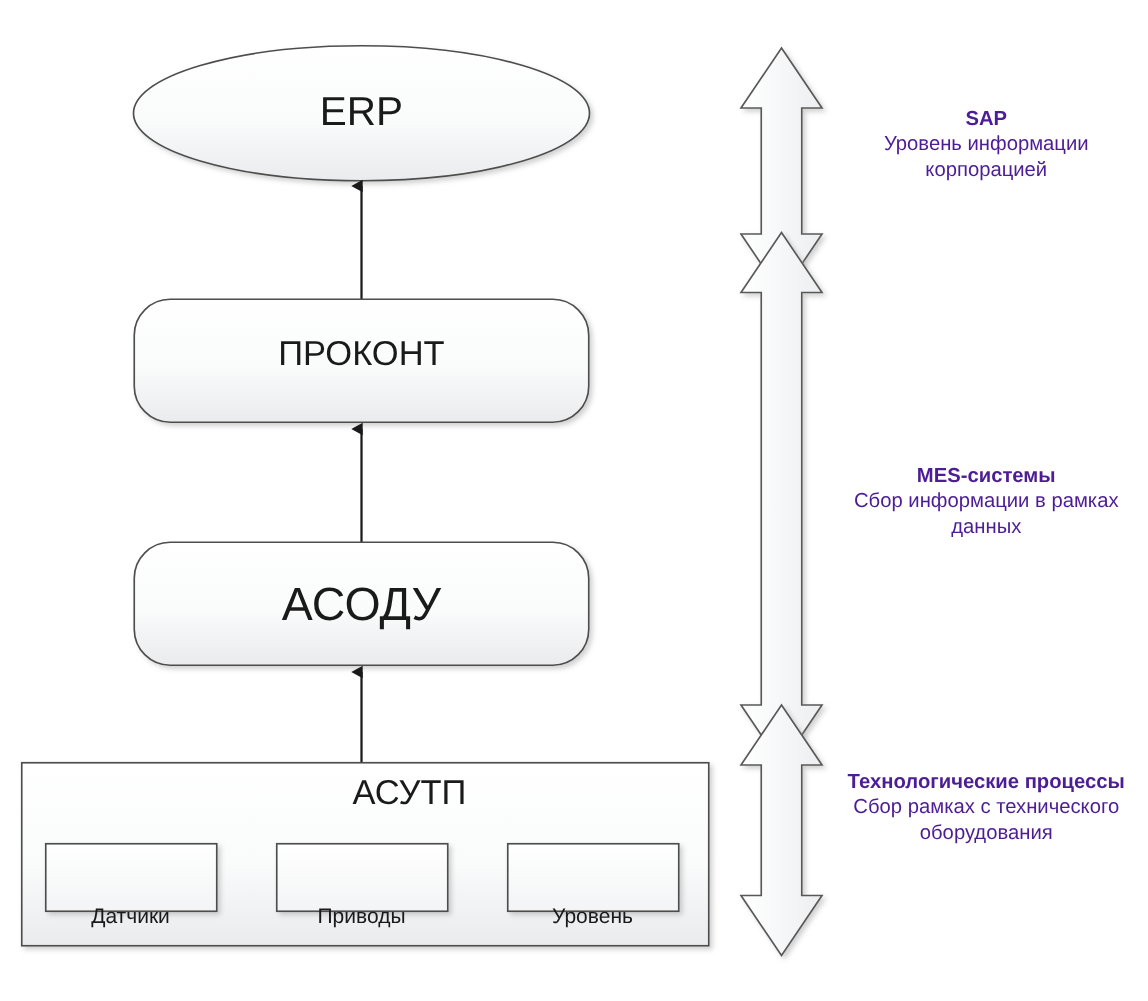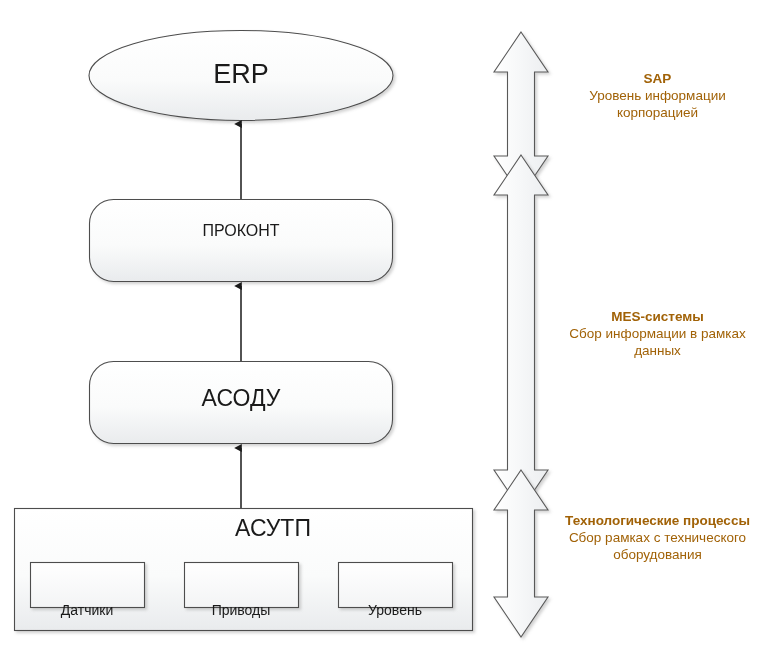--- a/index.html
+++ b/index.html
@@ -32,25 +32,25 @@
     color: #1a1a1a;
     white-space: nowrap;
     pointer-events: none;
   }
   .lbl-erp {
     left: 89px; top: 59px; width: 304px;
     font-size: 27px;
   }
   .lbl-prokont {
     left: 89px; top: 222px; width: 304px;
-    font-size: 16px;
+    font-size: 23px;
   }
   .lbl-asodu {
     left: 89px; top: 385px; width: 304px;
-    font-size: 23px;
+    font-size: 31px;
   }
   .lbl-asutp {
     left: 14px; top: 515px; width: 518px;
     font-size: 23px;
   }
   .lbl-leaf {
     font-size: 14px;
     color: #1a1a1a;
     margin-top: 24px;
   }
@@ -58,21 +58,21 @@
   .lbl-leaf-2 { left: 184px; top: 578px; width: 114px; }
   .lbl-leaf-3 { left: 338px; top: 578px; width: 114px; }
 
   .side-note {
     position: absolute;
     width: 215px;
     left: 550px;
     text-align: center;
     font-size: 13.5px;
     line-height: 17px;
-    color: #a16207;
+    color: #4c1d95;
   }
   .side-note .note-title {
     display: block;
     font-weight: bold;
   }
   .side-note .note-desc {
     display: block;
     font-weight: normal;
   }
   .note-1 { top: 70px; }

